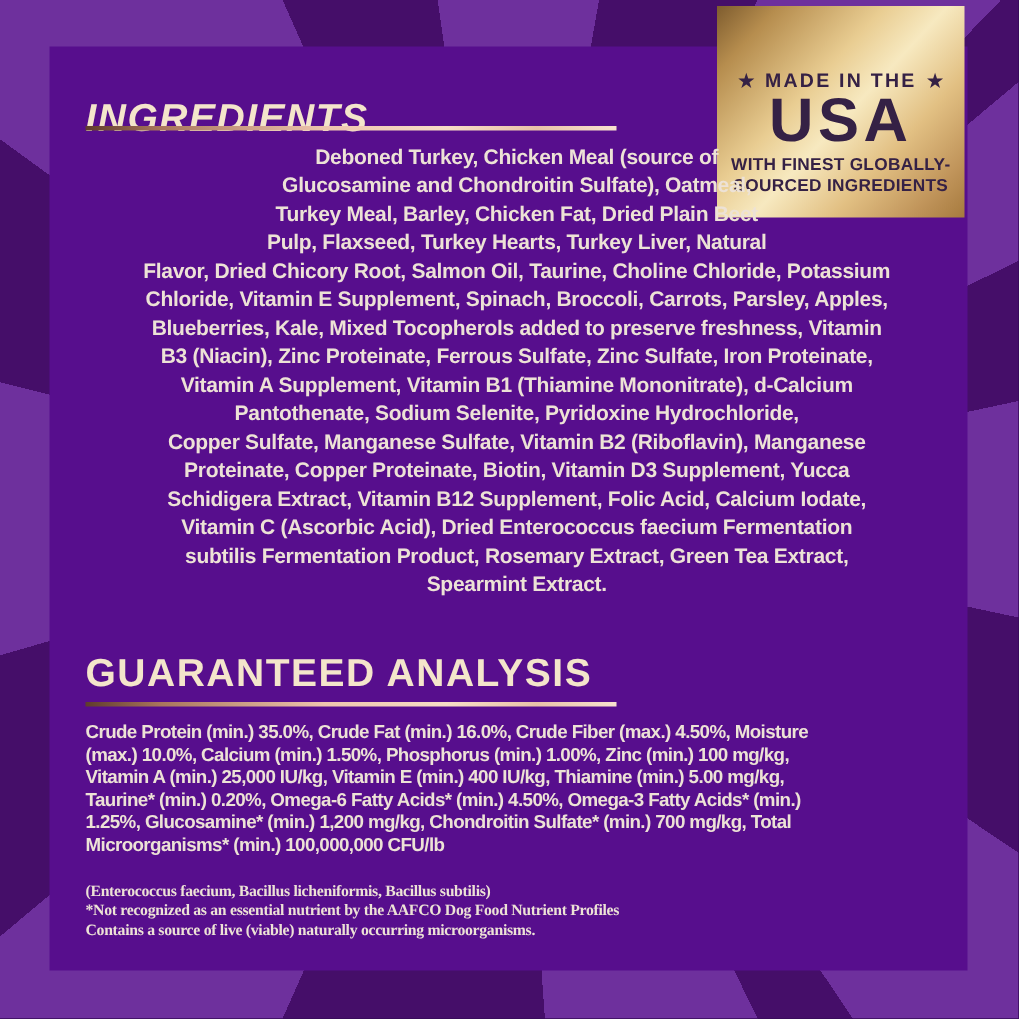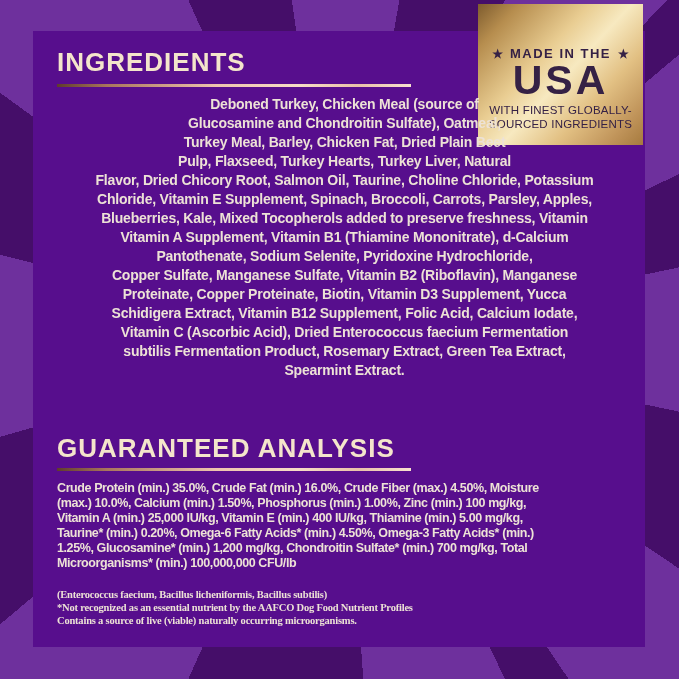--- a/index.html
+++ b/index.html
@@ -37,27 +37,27 @@
   .badge{
     position:absolute;left:478px;top:4px;width:165px;height:141px;
     background:linear-gradient(133deg,#7e5c2e 0%,#b68d4e 14%,#e9cd92 38%,#f7e9c0 52%,#e2c083 70%,#c0945a 88%,#a67a3e 100%);
     display:flex;flex-direction:column;align-items:center;justify-content:flex-start;
     padding-top:42px;box-sizing:border-box;
     color:#352145;text-align:center;
   }
   .badge-top{font-size:13px;font-weight:800;letter-spacing:1.5px;display:flex;align-items:center;gap:7px;white-space:nowrap;}
   .badge-top .star{font-size:12px;letter-spacing:0;}
   .badge-usa{font-size:41px;line-height:36px;font-weight:800;letter-spacing:3px;margin-top:1px;margin-bottom:5px;}
-  .badge-sub{font-size:11.5px;line-height:14px;font-weight:400;letter-spacing:0.2px;white-space:nowrap;}
+  .badge-sub{font-size:11.5px;line-height:14px;font-weight:700;letter-spacing:0.2px;white-space:nowrap;}
   .heading{
     position:absolute;left:57px;
     font-size:26px;line-height:28px;font-weight:800;letter-spacing:1px;
     color:#f4e5cb;white-space:nowrap;
   }
-  #ingredients-heading{top:48px;}
+  #ingredients-heading{top:64px;font-style:italic;}
   #analysis-heading{top:434px;text-align:right;}
   .rule{
     position:absolute;left:57px;width:354px;height:3px;
     background:linear-gradient(90deg,#5f3c2c 0%,#a9755c 14%,#eec5ae 45%,#f7ddc6 68%,#e9c2a9 85%,#f8e2cf 100%);
   }
   #ingredients-rule{top:84px;}
   #analysis-rule{top:468px;}
   .textblock{position:absolute;left:57px;width:575px;color:#ede2d6;font-weight:bold;}
   #ingredients-text{top:95px;font-size:14px;line-height:19px;letter-spacing:-0.2px;text-align:center;}
   #analysis-text{top:481px;font-size:12.5px;line-height:15px;letter-spacing:-0.4px;}
@@ -85,20 +85,21 @@
   <div id="ingredients-heading" class="heading">INGREDIENTS</div>
   <div id="ingredients-rule" class="rule"></div>
   <div id="ingredients-text" class="textblock">
       <div class="line">Deboned Turkey, Chicken Meal (source of</div>
       <div class="line">Glucosamine and Chondroitin Sulfate), Oatmeal,</div>
       <div class="line">Turkey Meal, Barley, Chicken Fat, Dried Plain Beet</div>
       <div class="line">Pulp, Flaxseed, Turkey Hearts, Turkey Liver, Natural</div>
       <div class="line">Flavor, Dried Chicory Root, Salmon Oil, Taurine, Choline Chloride, Potassium</div>
       <div class="line">Chloride, Vitamin E Supplement, Spinach, Broccoli, Carrots, Parsley, Apples,</div>
       <div class="line">Blueberries, Kale, Mixed Tocopherols added to preserve freshness, Vitamin</div>
+      <div class="line">B3 (Niacin), Zinc Proteinate, Ferrous Sulfate, Zinc Sulfate, Iron Proteinate,</div>
       <div class="line">Vitamin A Supplement, Vitamin B1 (Thiamine Mononitrate), d-Calcium</div>
       <div class="line">Pantothenate, Sodium Selenite, Pyridoxine Hydrochloride,</div>
       <div class="line">Copper Sulfate, Manganese Sulfate, Vitamin B2 (Riboflavin), Manganese</div>
       <div class="line">Proteinate, Copper Proteinate, Biotin, Vitamin D3 Supplement, Yucca</div>
       <div class="line">Schidigera Extract, Vitamin B12 Supplement, Folic Acid, Calcium Iodate,</div>
       <div class="line">Vitamin C (Ascorbic Acid), Dried Enterococcus faecium Fermentation</div>
       <div class="line">subtilis Fermentation Product, Rosemary Extract, Green Tea Extract,</div>
       <div class="line">Spearmint Extract.</div>
     </div>
 

